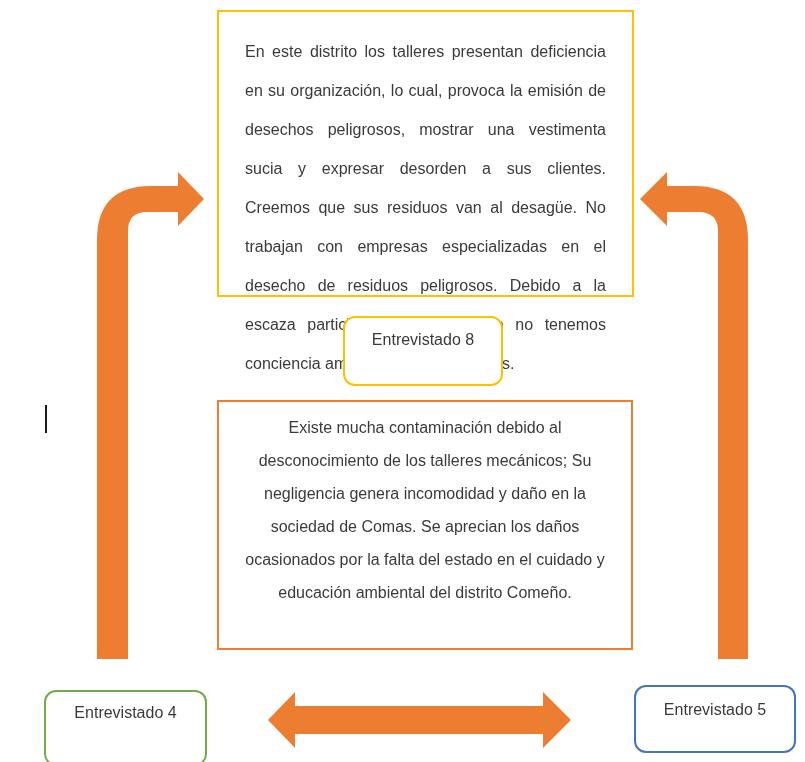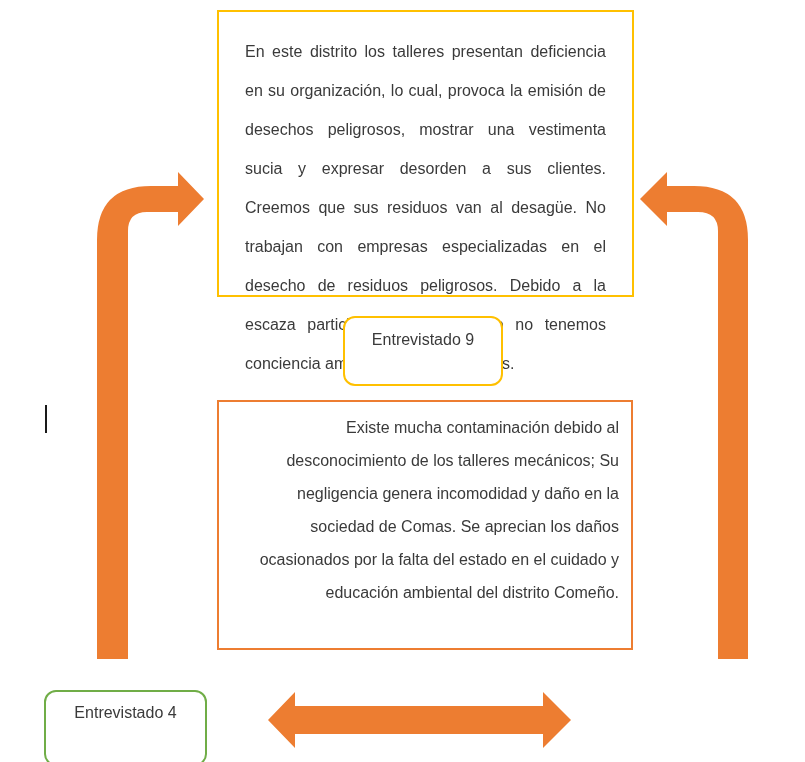--- a/index.html
+++ b/index.html
@@ -52,21 +52,21 @@
     top: 400px;
     width: 416px;
     height: 250px;
     border: 2px solid var(--orange, #ED7D31);
     padding: 9px 12px 0 12px;
   }
   .quote-box-middle p {
     margin: 0;
     font-size: 16px;
     line-height: 33px;
-    text-align: right;
+    text-align: center;
   }
   .label-box {
     position: absolute;
     box-sizing: border-box;
     background: #ffffff;
     border-radius: 12px;
     font-size: 16px;
     text-align: center;
   }
   .label-box span {
@@ -114,27 +114,30 @@
     <path class="arrow-shape" d="M 97 659 L 97 240 Q 97 186 151 186 L 178 186 L 178 172 L 204 199 L 178 226 L 178 212 L 147 212 Q 128 212 128 231 L 128 659 Z"></path>
     <path class="arrow-shape" d="M 748 659 L 748 240 Q 748 186 694 186 L 667 186 L 667 172 L 640 199 L 667 226 L 667 212 L 698 212 Q 718 212 718 231 L 718 659 Z"></path>
     <path class="arrow-shape" d="M 268 720 L 295 692 L 295 706 L 543 706 L 543 692 L 571 720 L 543 748 L 543 734 L 295 734 L 295 748 Z"></path>
   </svg>
 
   <div class="shape-box quote-box-top">
     <p>En este distrito los talleres presentan deficiencia en su organización, lo cual, provoca la emisión de desechos peligrosos, mostrar una vestimenta sucia y expresar desorden a sus clientes. Creemos que sus residuos van al desagüe. No trabajan con empresas especializadas en el desecho de residuos peligrosos. Debido a la escaza participación del gobierno no tenemos conciencia ambiental en los negocios.</p>
   </div>
 
   <div class="label-box label-box-2">
-    <span>Entrevistado 9</span>
+    <span>Entrevistado 8</span>
   </div>
 
   <div class="shape-box quote-box-middle">
     <p>Existe mucha contaminación debido al desconocimiento de los talleres mecánicos; Su negligencia genera incomodidad y daño en la sociedad de Comas. Se aprecian los daños ocasionados por la falta del estado en el cuidado y educación ambiental del distrito Comeño.</p>
   </div>
 
   <div class="label-box label-box-4">
     <span>Entrevistado 4</span>
   </div>
 
+  <div class="label-box label-box-5">
+    <span>Entrevistado 5</span>
+  </div>
 
   <div class="text-cursor"></div>
 
 </div>
 
 </body></html>

